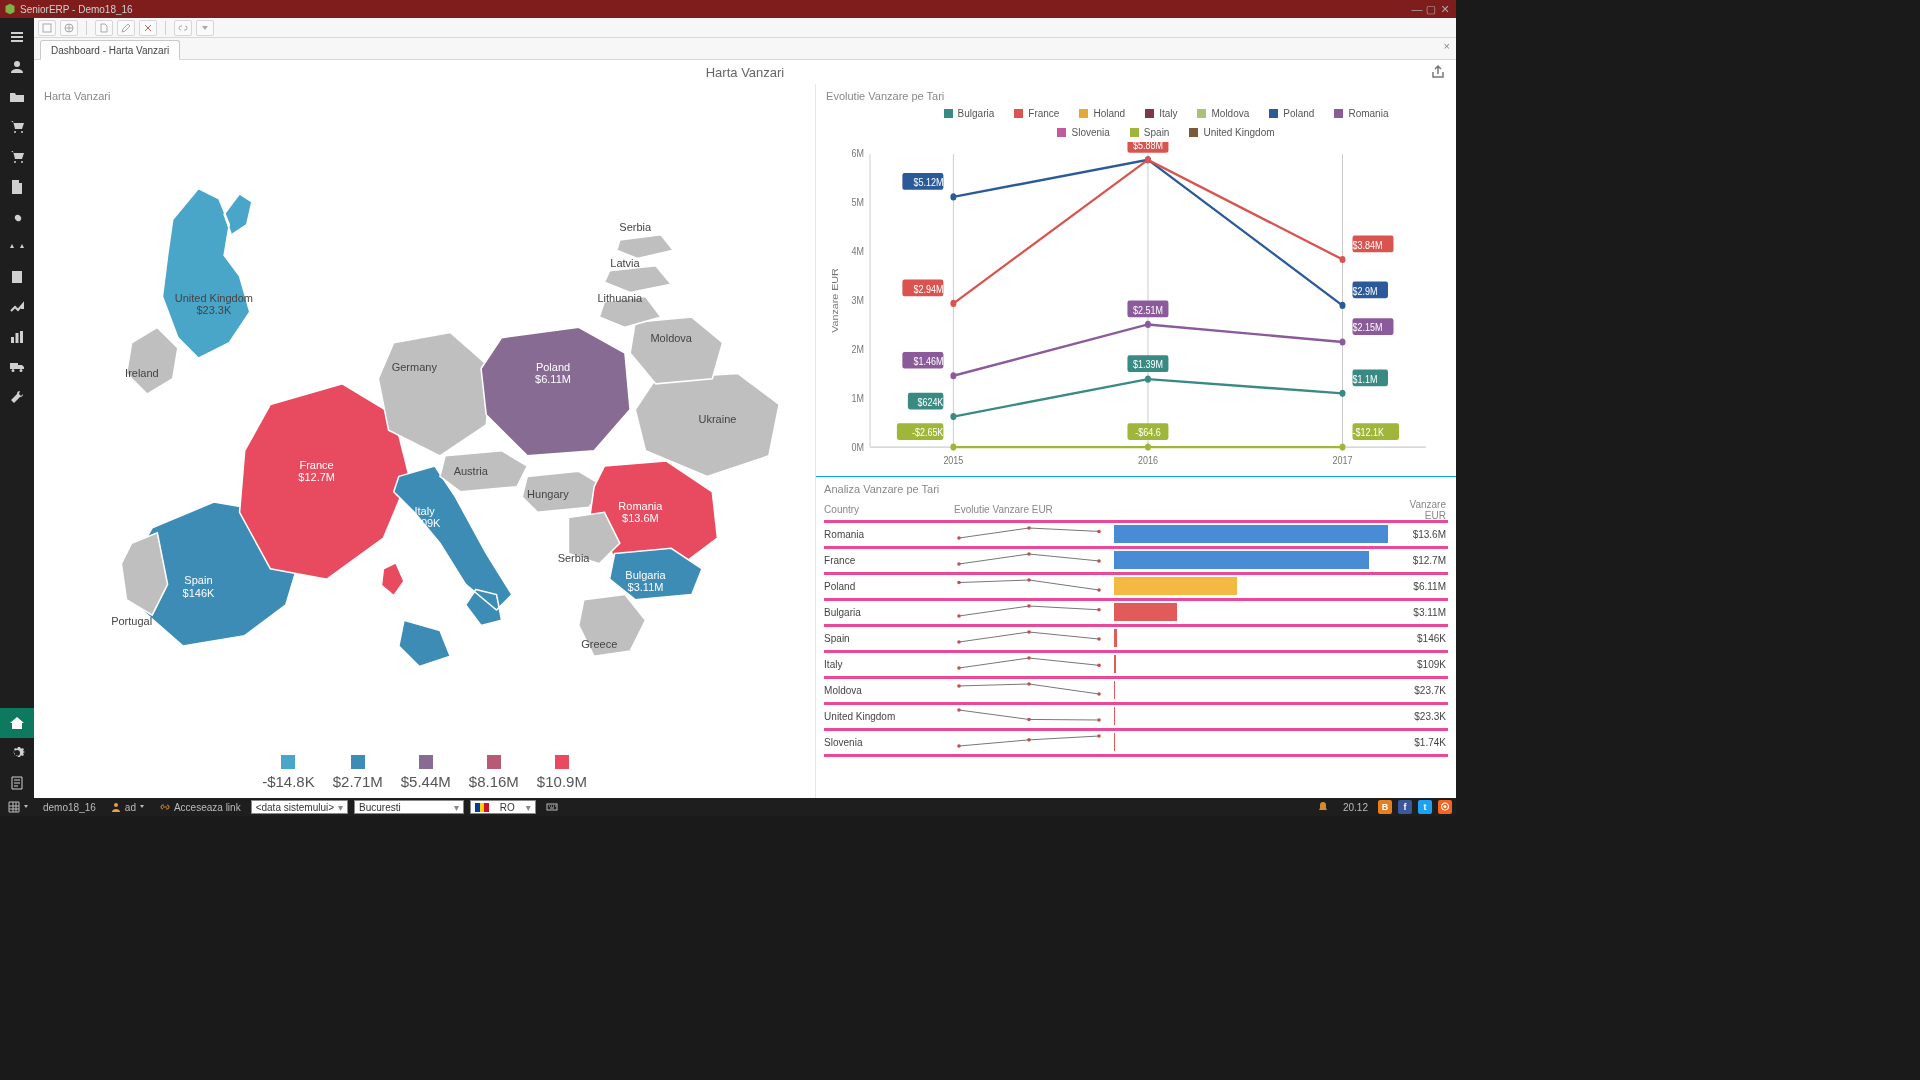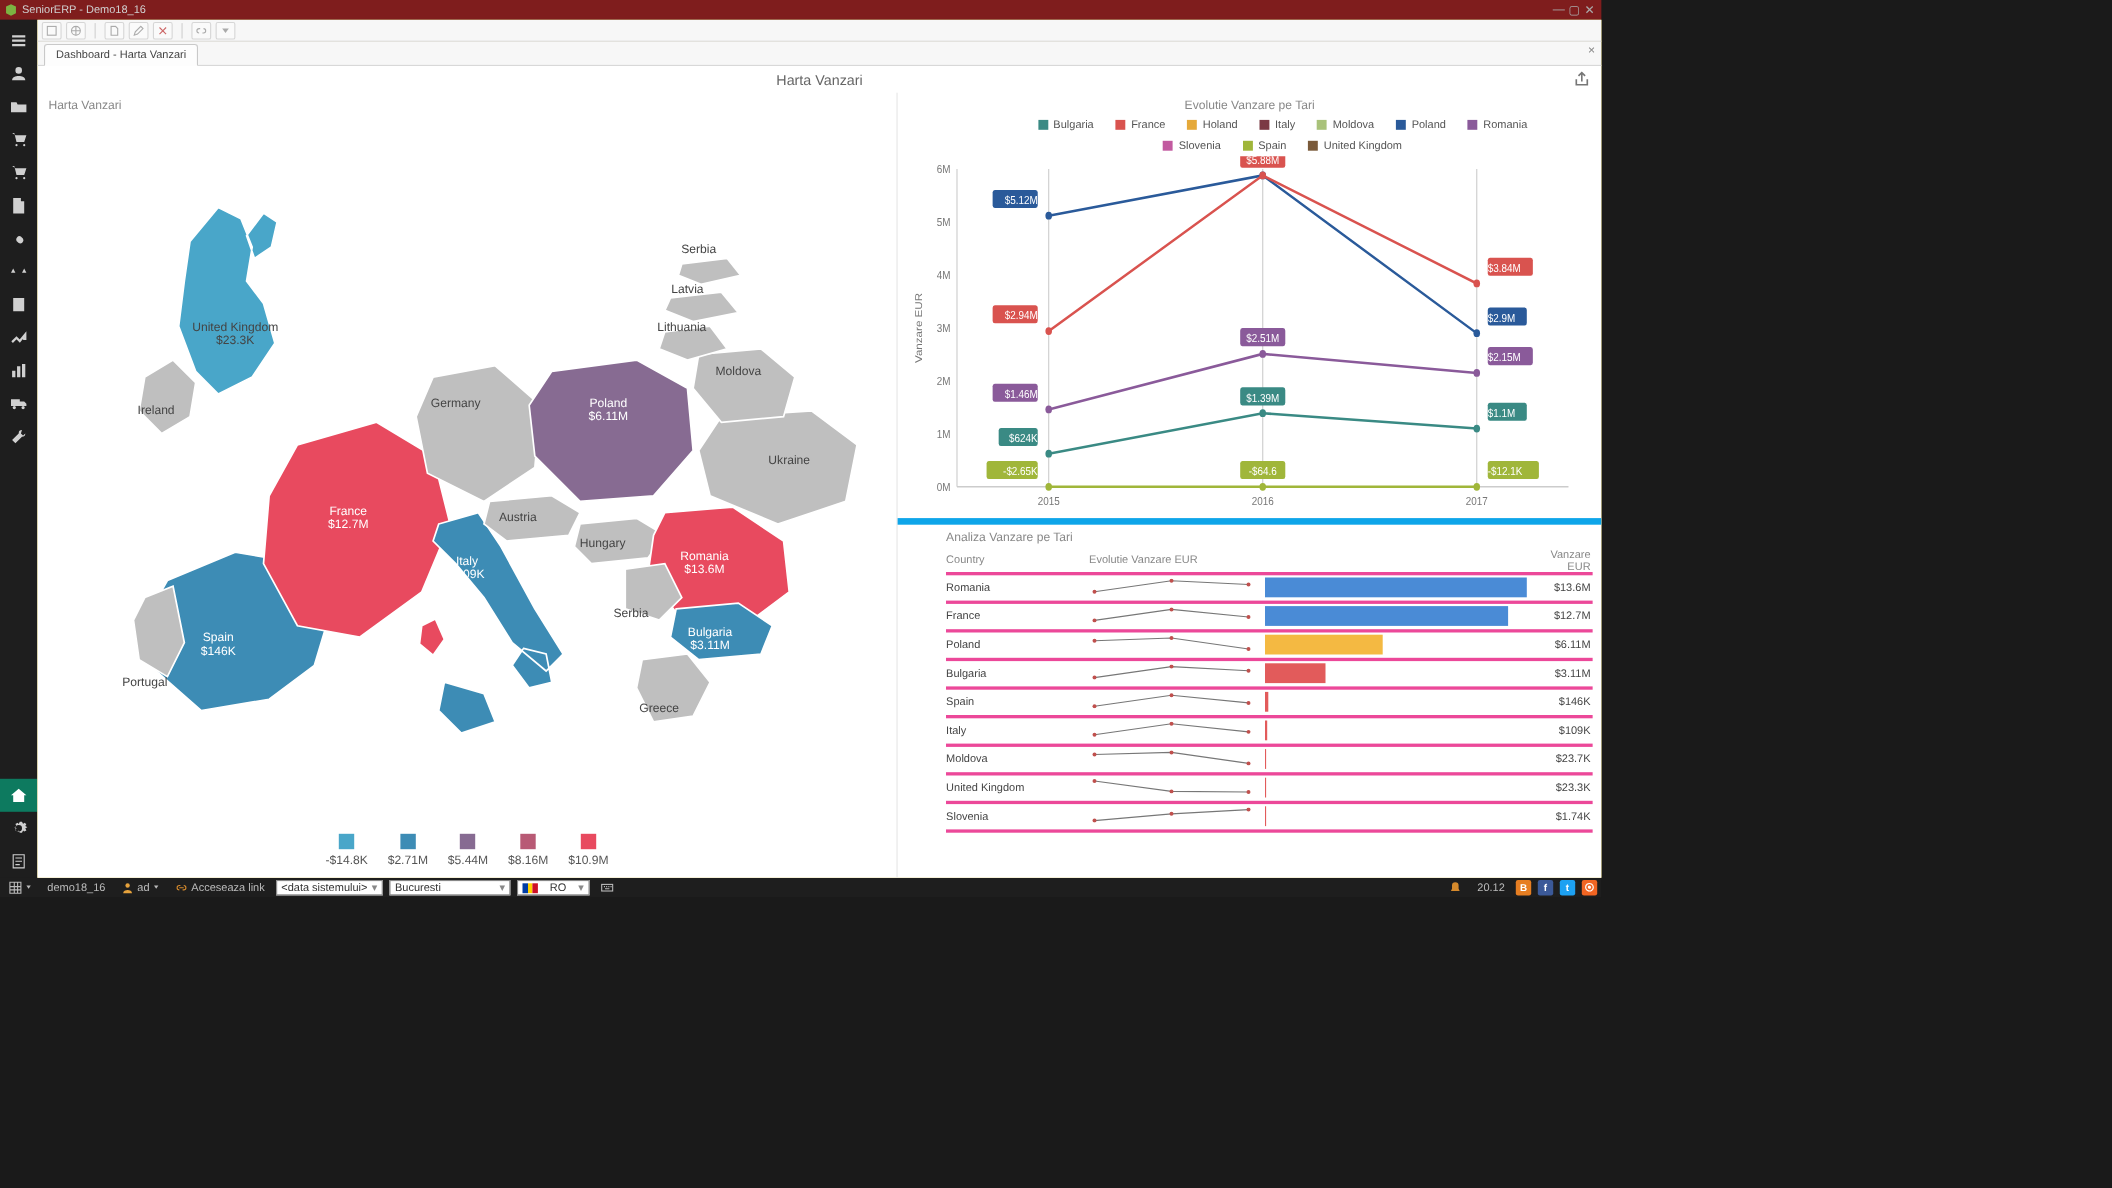--- a/index.html
+++ b/index.html
@@ -23,39 +23,39 @@
 .tabstrip .tabclose { position: absolute; right: 6px; top: 2px; font-size: 11px; color: #888; cursor: pointer; }
 .dash { flex: 1; display: flex; flex-direction: column; background: #fff; overflow: hidden; }
 .dash-title-row { height: 24px; display: flex; align-items: center; justify-content: center; color: #666; font-size: 13px; position: relative; }
 .dash-title-row .share { position: absolute; right: 10px; fill: #777; cursor: pointer; }
 .dash-grid { flex: 1; display: grid; grid-template-columns: 55% 45%; grid-template-rows: 55% 45%; gap: 0; overflow: hidden; }
 .map-pane { grid-row: 1 / span 2; grid-column: 1; display: flex; flex-direction: column; border-right: 1px solid #e6e6e6; }
 .map-pane .hint { padding: 8px 10px; font-size: 11px; color: #333; background: #d6e3f2; }
 .map-pane .hint b { font-style: italic; text-decoration: underline; }
 .map-pane .subt { font-size: 11px; color: #888; padding: 6px 10px 0; }
 .map-plot { flex: 1; display: flex; align-items: center; justify-content: center; position: relative; }
-.map-legend { height: 50px; display: flex; align-items: center; justify-content: center; gap: 18px; font-size: 11px; color: #555; }
+.map-legend { height: 50px; display: flex; align-items: center; justify-content: center; gap: 18px; font-size: 15px; color: #555; }
 .map-legend .lg { display: flex; flex-direction: column; align-items: center; gap: 4px; }
 .map-legend .sw { width: 14px; height: 14px; }
 
-.line-pane { grid-row: 1; grid-column: 2; padding: 6px 10px 0; display: flex; flex-direction: column; border-bottom: 6px solid #0ea5e9; text-align: center; }
+.line-pane { grid-row: 1; grid-column: 2; padding: 6px 10px 0; display: flex; flex-direction: column; border-bottom: 1px solid #0ea5e9; }
 .line-pane .subt { font-size: 11px; color: #888; margin-bottom: 6px; }
 .legend { display: flex; flex-wrap: wrap; font-size: 10px; color: #555; gap: 8px 20px; justify-content: center; padding: 0 40px 4px 100px; }
 .legend .it { display: flex; align-items: center; gap: 5px; }
 .legend .sw { width: 9px; height: 9px; }
 .line-plot { flex: 1; position: relative; }
 .line-plot svg { width: 100%; height: 100%; }
 .axis { stroke: #ccc; stroke-width: 1; }
 .tick-lbl { font-size: 9px; fill: #777; }
 .series-ln { fill: none; stroke-width: 2; }
 .data-lbl { font-size: 9px; fill: #fff; }
 .data-lbl-bg { rx: 2; }
 .ylabel { font-size: 9px; fill: #777; }
 
-.table-pane { grid-row: 2; grid-column: 2; padding: 6px 8px; display: flex; flex-direction: column; overflow: hidden; margin-left: 36px; }
+.table-pane { grid-row: 2; grid-column: 2; padding: 6px 8px; display: flex; flex-direction: column; overflow: hidden; }
 .table-pane .subt { font-size: 11px; color: #888; margin-bottom: 4px; }
 .tbl { flex: 1; display: flex; flex-direction: column; font-size: 10px; color: #444; overflow: hidden; }
 .tbl .hdr, .tbl .row { display: grid; grid-template-columns: 130px 160px 1fr 60px; align-items: center; border-bottom: 3px solid #ec4899; height: 26px; }
 .tbl .hdr { color: #888; font-size: 10px; height: 24px; }
 .tbl .spark { height: 14px; }
 .tbl .bar-cell { height: 18px; position: relative; }
 .tbl .bar-cell .b { position: absolute; left: 0; top: 0; height: 100%; }
 .tbl .val { text-align: right; padding-right: 2px; }
 
 .statusbar { height: 18px; background: #1e1e1e; color: #bbb; font-size: 10px; display: flex; align-items: center; padding: 0 4px; gap: 6px; }

